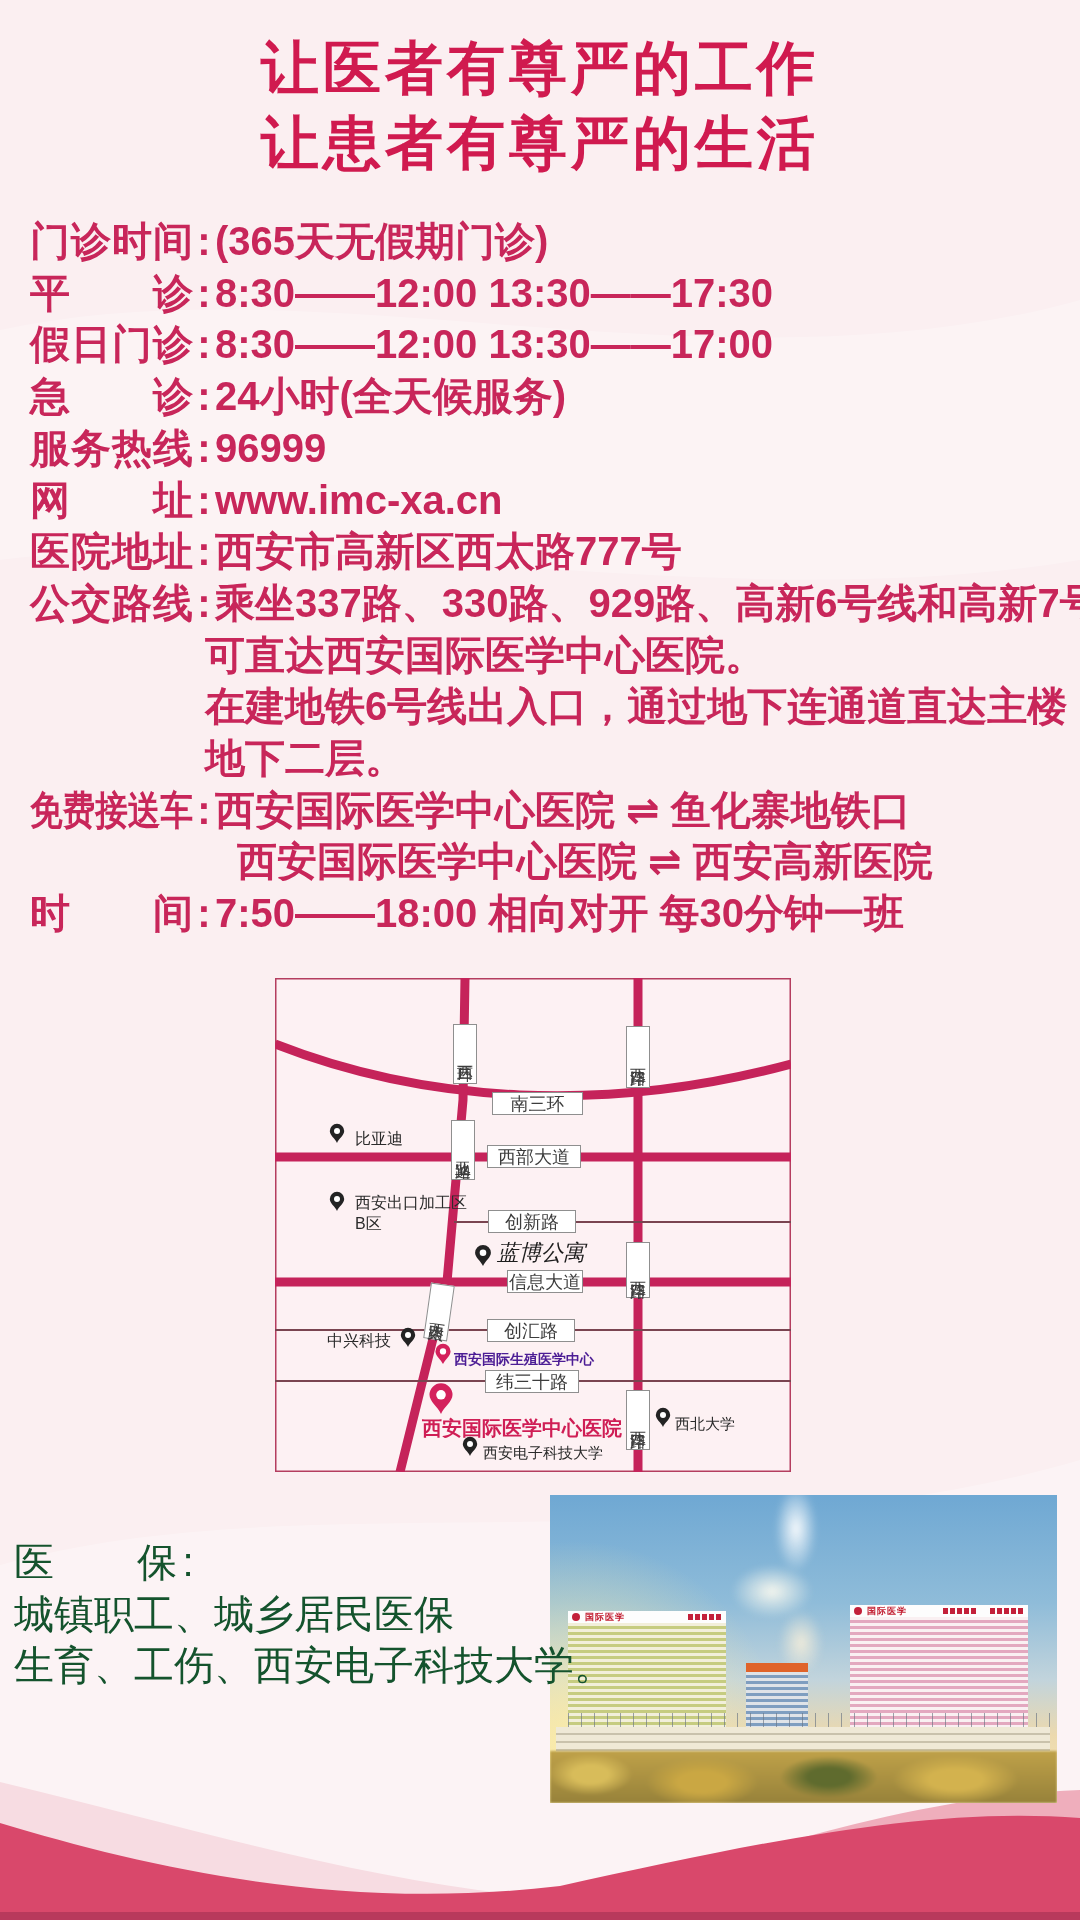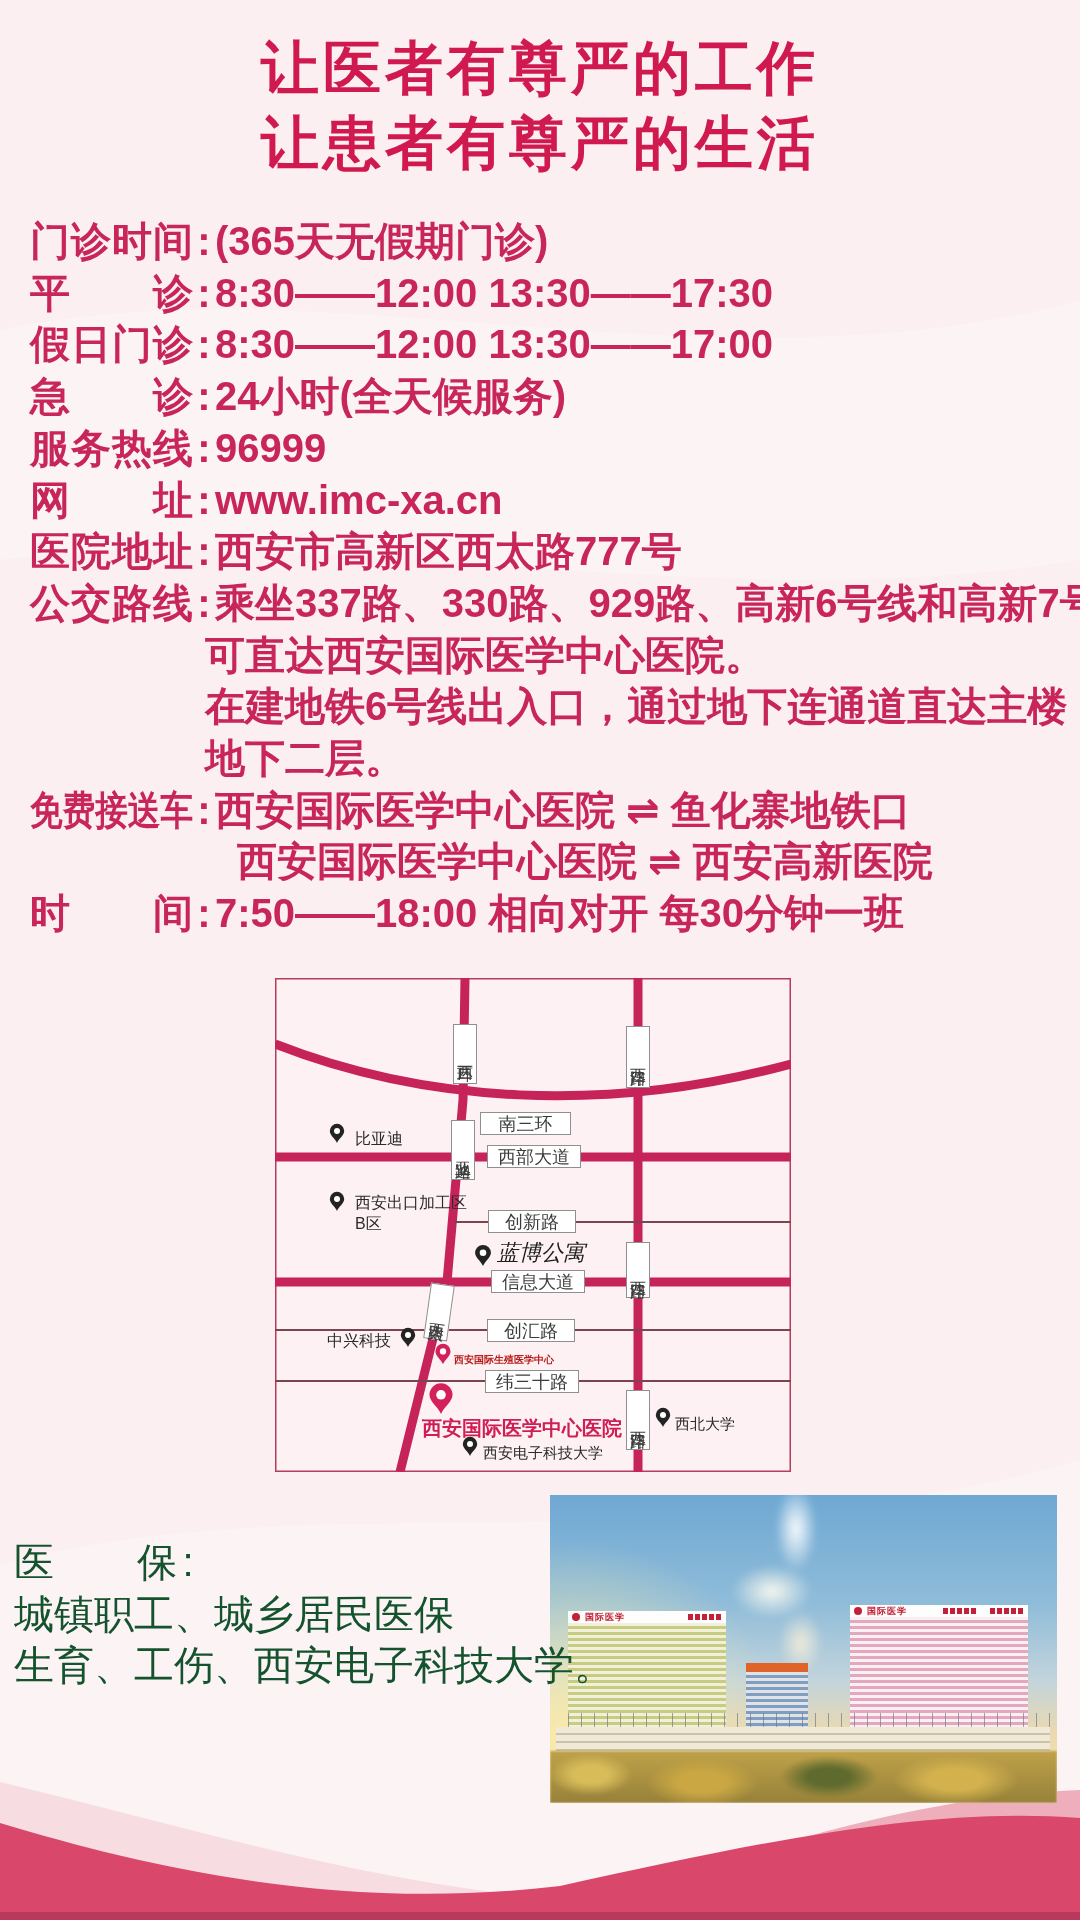--- a/index.html
+++ b/index.html
@@ -33,21 +33,21 @@
   .map svg{position:absolute;left:0;top:0;}
   .pin-dark{color:#232323;}
   .pin-pink{color:#d4215c;}
   .rlab{position:absolute;background:#fff;border:1px solid #8f8f8f;color:#3c3c3c;
         display:flex;align-items:center;justify-content:center;box-sizing:border-box;
         font-size:18px;line-height:1;z-index:4;}
   .rlab.h{height:23px;}
   .rlab.v{writing-mode:vertical-rl;text-orientation:upright;width:24px;font-size:16px;letter-spacing:1px;padding:3px 0;}
   .poi{position:absolute;color:#2b2b2b;font-size:16px;white-space:nowrap;z-index:4;line-height:21px;}
   .poi.big{font-size:22px;color:#1d1d1d;font-style:italic;}
-  .poi.pink{color:#b91c1c;font-weight:bold;font-size:10px;}
+  .poi.pink{color:#4c1d95;font-weight:bold;font-size:14px;}
   .poi.hospital{color:#cf1e55;font-weight:bold;font-size:20px;}
 
   
   .photo{position:absolute;left:550px;top:1495px;width:507px;height:308px;overflow:hidden;z-index:5;
          background-image:
            radial-gradient(circle at 5% 82%, rgba(250,236,170,.95), transparent 38%),
            linear-gradient(180deg,#6fa8d3 0%,#8fbcd9 35%,#c2d4dc 60%,#ecd9ae 78%,#f3e3b2 90%);}
   .cloud{position:absolute;left:150px;top:-8px;width:160px;height:190px;filter:blur(3px);
          background-image:
            radial-gradient(ellipse 30px 62px at 60% 22%, rgba(255,255,255,.95), transparent 70%),
@@ -138,25 +138,25 @@
       <use href="#pin" transform="translate(208,288) scale(1.1)" class="pin-dark"></use>
       <use href="#pin" transform="translate(133,369)" class="pin-dark"></use>
       <use href="#pin" transform="translate(168,386) scale(1.05)" class="pin-pink"></use>
       <use href="#pin" transform="translate(166,436) scale(1.6)" class="pin-pink"></use>
       <use href="#pin" transform="translate(195,478)" class="pin-dark"></use>
       <use href="#pin" transform="translate(388,449)" class="pin-dark"></use>
     </svg>
 
     <div class="rlab v" style="left:178px;top:46px;height:60px;">西三环</div>
     <div class="rlab v" style="left:351px;top:48px;height:62px;">西沣路</div>
-    <div class="rlab h" style="left:205px;top:114px;width:91px;margin-top:20px;">南三环</div>
+    <div class="rlab h" style="left:217px;top:114px;width:91px;">南三环</div>
     <div class="rlab v" style="left:176px;top:142px;height:60px;">亚迪路</div>
     <div class="rlab h" style="left:212px;top:167px;width:94px;">西部大道</div>
     <div class="rlab h" style="left:213px;top:232px;width:88px;">创新路</div>
-    <div class="rlab h" style="left:216px;top:292px;width:94px;">信息大道</div>
+    <div class="rlab h" style="left:232px;top:292px;width:76px;">信息大道</div>
     <div class="rlab v" style="left:152px;top:306px;height:56px;transform:rotate(8deg);">西太路</div>
     <div class="rlab v" style="left:351px;top:264px;height:56px;">西沣路</div>
     <div class="rlab h" style="left:212px;top:341px;width:88px;">创汇路</div>
     <div class="rlab h" style="left:210px;top:392px;width:94px;">纬三十路</div>
     <div class="rlab v" style="left:351px;top:412px;height:60px;">西沣路</div>
 
     <div class="poi" style="left:80px;top:150px;">比亚迪</div>
     <div class="poi" style="left:80px;top:214px;">
       <div>西安出口加工区</div>
       <div>B区</div>

